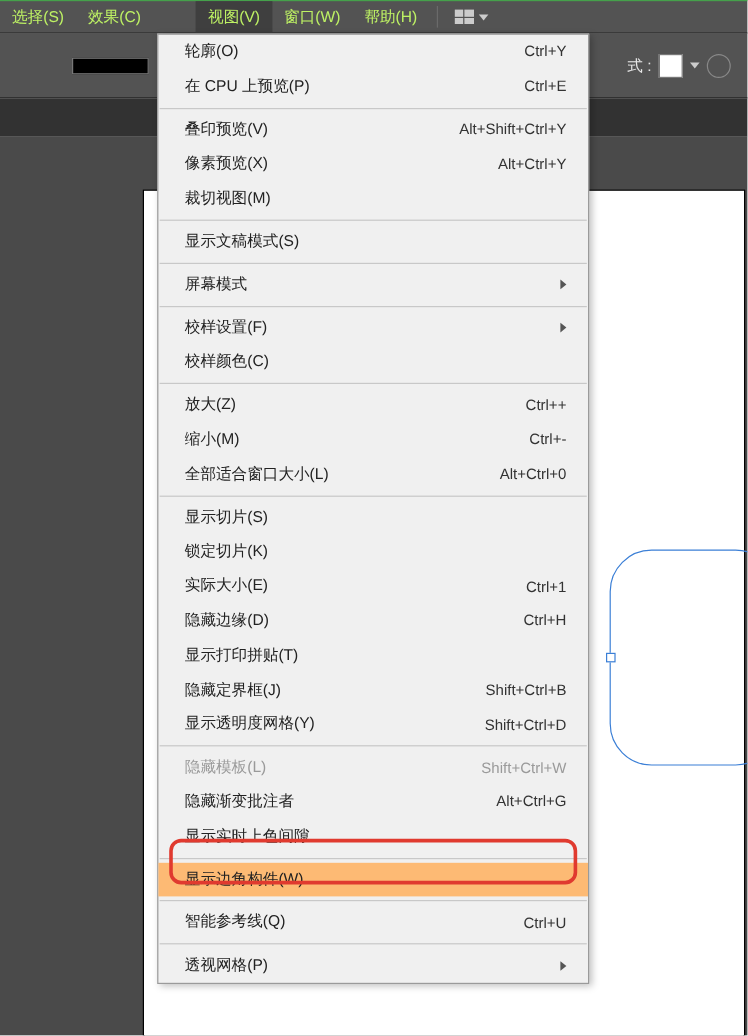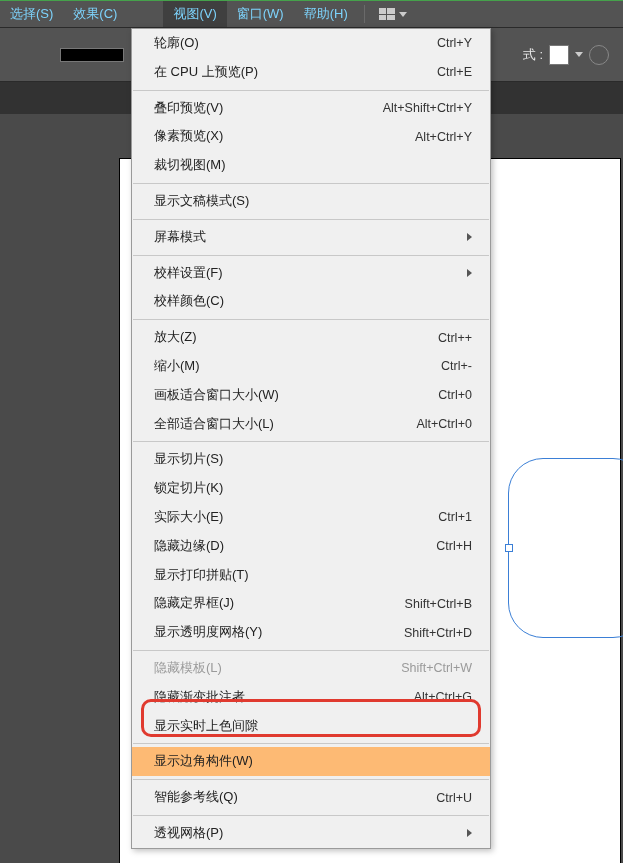--- a/index.html
+++ b/index.html
@@ -10,21 +10,21 @@
     width: 623px;
     height: 863px;
     overflow: hidden;
     position: relative;
   }
   .menubar {
     background: #535353;
     height: 28px;
     display: flex;
     align-items: center;
-    color: #7dd3fc;
+    color: #bef264;
     border-top: 1px solid #45a14b;
     border-bottom: 1px solid #2a2a2a;
   }
   .menubar-item {
     padding: 0 10px;
     height: 100%;
     display: flex;
     align-items: center;
     cursor: default;
   }
@@ -270,24 +270,20 @@
     <div class="menu-sep"></div>
     <div class="menu-item">
       <span>放大(Z)</span>
       <span class="shortcut">Ctrl++</span>
     </div>
     <div class="menu-item">
       <span>缩小(M)</span>
       <span class="shortcut">Ctrl+-</span>
     </div>
     <div class="menu-item">
-      <span>画板适合窗口大小(W)</span>
-      <span class="shortcut">Ctrl+0</span>
-    </div>
-    <div class="menu-item">
       <span>全部适合窗口大小(L)</span>
       <span class="shortcut">Alt+Ctrl+0</span>
     </div>
     <div class="menu-sep"></div>
     <div class="menu-item">
       <span>显示切片(S)</span>
     </div>
     <div class="menu-item">
       <span>锁定切片(K)</span>
     </div>

